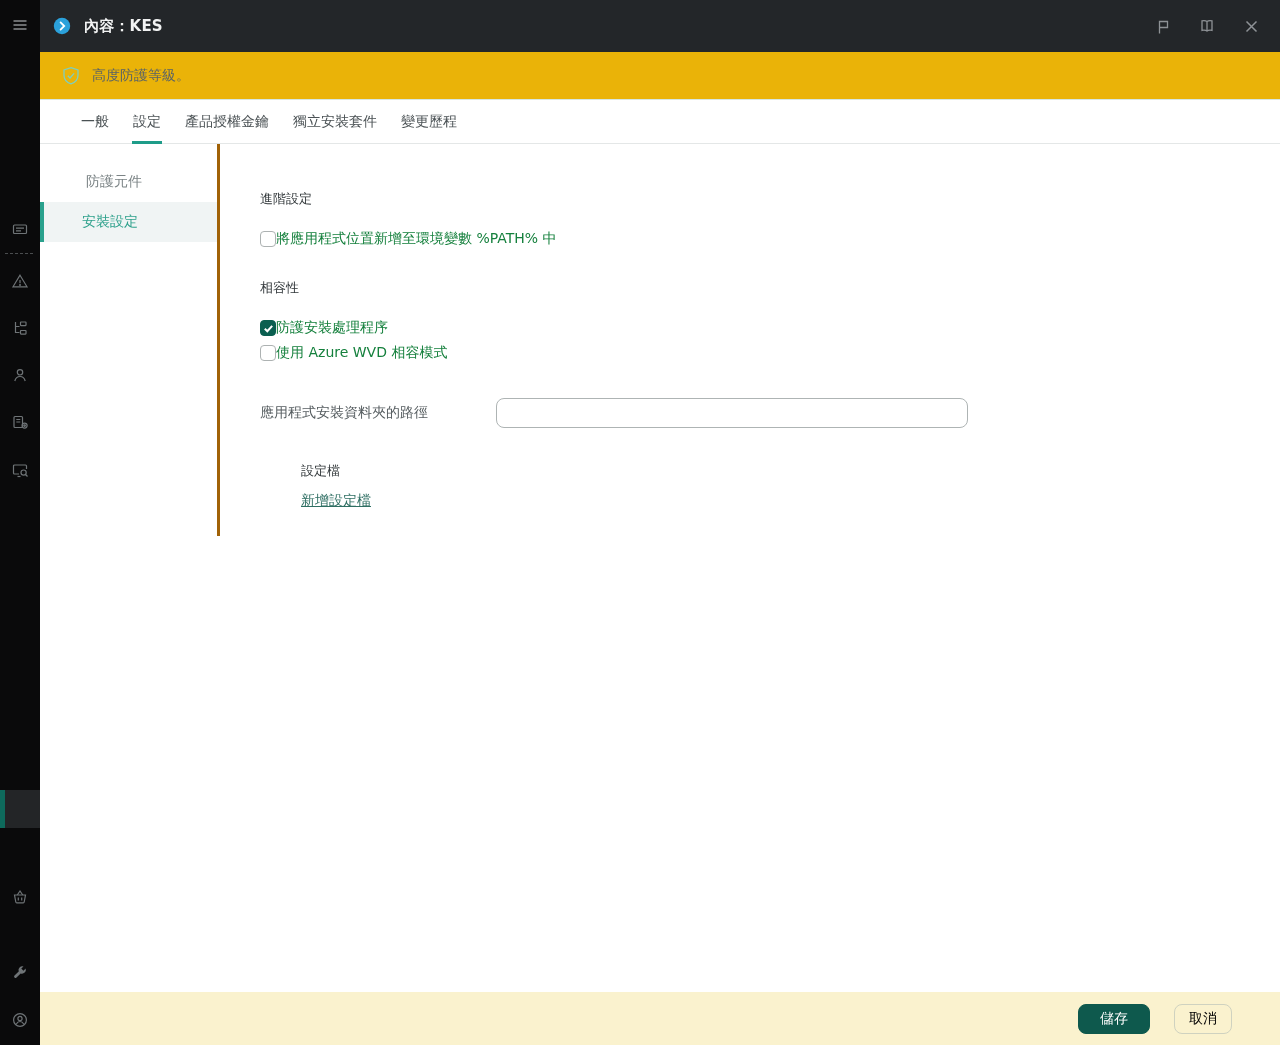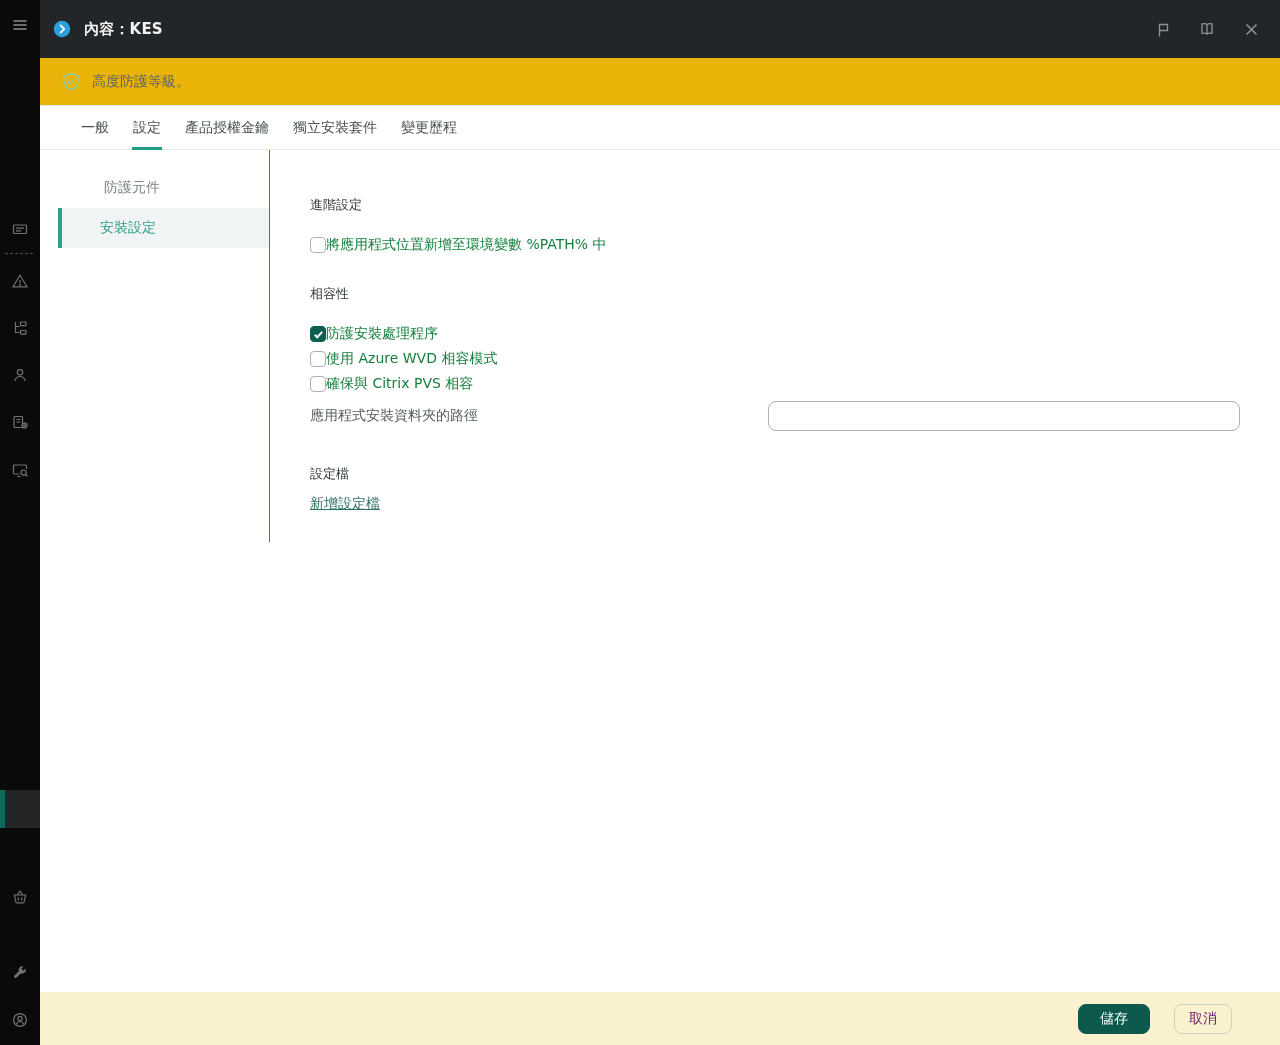--- a/index.html
+++ b/index.html
@@ -13,57 +13,57 @@
     color:#565d60;
   }
   
   .sidebar { position:absolute; left:0; top:0; width:40px; height:1045px; background:#0a0a0b; z-index:5; }
   .sidebar .icon { position:absolute; left:0; width:40px; height:34px; display:flex; align-items:center; justify-content:center; color:#6f7477; }
   .sidebar .hamburger { top:8px; color:#8a8d90; }
   .nav-sep { position:absolute; left:5px; width:28px; border-top:1px dashed #4a4d4f; }
   .nav-active-row { position:absolute; left:0; top:790px; width:40px; height:38px; background:#232527; border-left:5px solid #0e6a5c; }
   
   .modal { position:absolute; left:40px; top:0; width:1240px; height:1045px; background:#ffffff; display:flex; flex-direction:column; }
-  .m-header { flex:none; height:58px; background:#232629; display:flex; align-items:center; padding:0 18px 0 12px; }
+  .m-header { flex:none; height:52px; background:#232629; display:flex; align-items:center; padding:0 18px 0 12px; }
   .m-title-icon { width:20px; height:20px; margin-right:12px; flex:none; }
   .m-title { color:#f2f3f3; font-size:15px; font-weight:bold; letter-spacing:.2px; }
   .m-actions { margin-left:auto; display:flex; align-items:center; gap:22px; color:#8e9296; }
   .m-actions .abtn { width:22px; height:22px; display:flex; align-items:center; justify-content:center; cursor:pointer; }
   
   .notice { flex:none; height:48px; background:#eab308; border-bottom:1px solid #d7e7e1; display:flex; align-items:center; padding-left:20px; }
   .notice-icon { width:22px; height:22px; margin-right:10px; color:#7fcfbd; }
   .notice-text { color:#5a6366; font-size:14px; }
   
   .tabbar { flex:none; height:44px; display:flex; align-items:flex-end; padding-left:40px; border-bottom:1px solid #e4e7e7; background:#fff; }
   .tab { position:relative; margin-right:22px; padding:0 1px 12px; color:#4a5154; font-size:14px; cursor:pointer; }
   .tab.active::after { content:""; position:absolute; left:0; right:0; bottom:-1px; height:3px; background:#1e9c89; }
   
   .m-body { flex:1 1 auto; display:flex; min-height:0; }
-  .subnav { flex:none; width:212px; padding-top:18px; border-right:1px solid #a16207; height:392px;margin-left:18px; }
+  .subnav { flex:none; width:180px; padding-top:18px; border-right:3px solid #a16207; height:392px; }
   .subnav-item { height:40px; display:flex; align-items:center; padding-left:42px; color:#7b8385; font-size:14px; cursor:pointer; border-left:4px solid transparent; }
   .subnav-item.selected { background:#f0f4f4; border-left-color:#2aa18d; color:#2fa18c; padding-left:38px; }
   .content { flex:1 1 auto; padding:46px 40px 0 40px; }
   h2.sec { font-size:13px; font-weight:500; color:#303639; margin-bottom:22px; }
   .opt-row { display:flex; align-items:center; margin-bottom:7px; }
   .cb { flex:none; width:16px; height:16px; border:1px solid #adb2b2; border-radius:4px; background:#fff; display:flex; align-items:center; justify-content:center; cursor:pointer; }
   .cb svg { display:none; }
   .cb.checked { background:#0a5f50; border-color:#0a5f50; }
   .cb.checked svg { display:block; }
   .opt-label { color:#15803d; }
   .gap-sec { height:24px; }
-  .path-row { display:flex; align-items:center; margin-top:8px;justify-content:space-between; }
+  .path-row { display:flex; align-items:center; margin-top:36px; }
   .path-label { width:236px; color:#565d60; }
   .path-input { width:472px; height:30px; border:1px solid #aeb4b4; border-radius:8px; padding:0 10px; font-family:inherit; font-size:14px; color:#3a4144; outline:none; background:#fff; }
-  .cfg-sec { margin-top:34px; }
+  .cfg-sec { margin-top:34px;margin-left:41px; }
   .cfg-link { display:inline-block; margin-top:12px; color:#2f6f63; text-decoration:underline; font-size:14px; cursor:pointer; }
   
   .m-footer { margin-top:auto; flex:none; height:53px; background:#faf2ce; display:flex; align-items:center; justify-content:flex-end; padding-right:48px; gap:24px; }
   .btn { height:30px; border-radius:8px; font-family:inherit; font-size:14px; display:flex; align-items:center; justify-content:center; cursor:pointer; }
   .btn-save { min-width:72px; background:#0e594d; color:#ffffff; border:1px solid #0e594d; padding:0 16px; }
-  .btn-cancel { min-width:58px; background:transparent; color:#701a75; border:1px solid #cfd2c0; padding:5px 14px; }
+  .btn-cancel { min-width:58px; background:transparent; color:#000000; border:1px solid #cfd2c0; padding:5px 14px; }
 </style>
 </head>
 <body>
 
 <div class="sidebar">
   <div class="icon hamburger">
     <svg width="18" height="18" viewBox="0 0 18 18">
         <path d="M2.5 5h13M2.5 9h13M2.5 13h13" stroke="currentColor" stroke-width="1.6" fill="none"></path>
       </svg>
   </div>
@@ -211,26 +211,20 @@
             </svg>
         </span>
         <span class="opt-label">防護安裝處理程序</span>
       </div>
       <div class="opt-row">
         <span class="cb">
           
         </span>
         <span class="opt-label">使用 Azure WVD 相容模式</span>
       </div>
-      <div class="opt-row">
-        <span class="cb">
-          
-        </span>
-        <span class="opt-label">確保與 Citrix PVS 相容</span>
-      </div>
 
       <div class="path-row">
         <span class="path-label">應用程式安裝資料夾的路徑</span>
         <input class="path-input" type="text" value="" style="">
       </div>
 
       <div class="cfg-sec">
         <h2 class="sec" style="margin-bottom:0">設定檔</h2>
         <a class="cfg-link">新增設定檔</a>
       </div>

